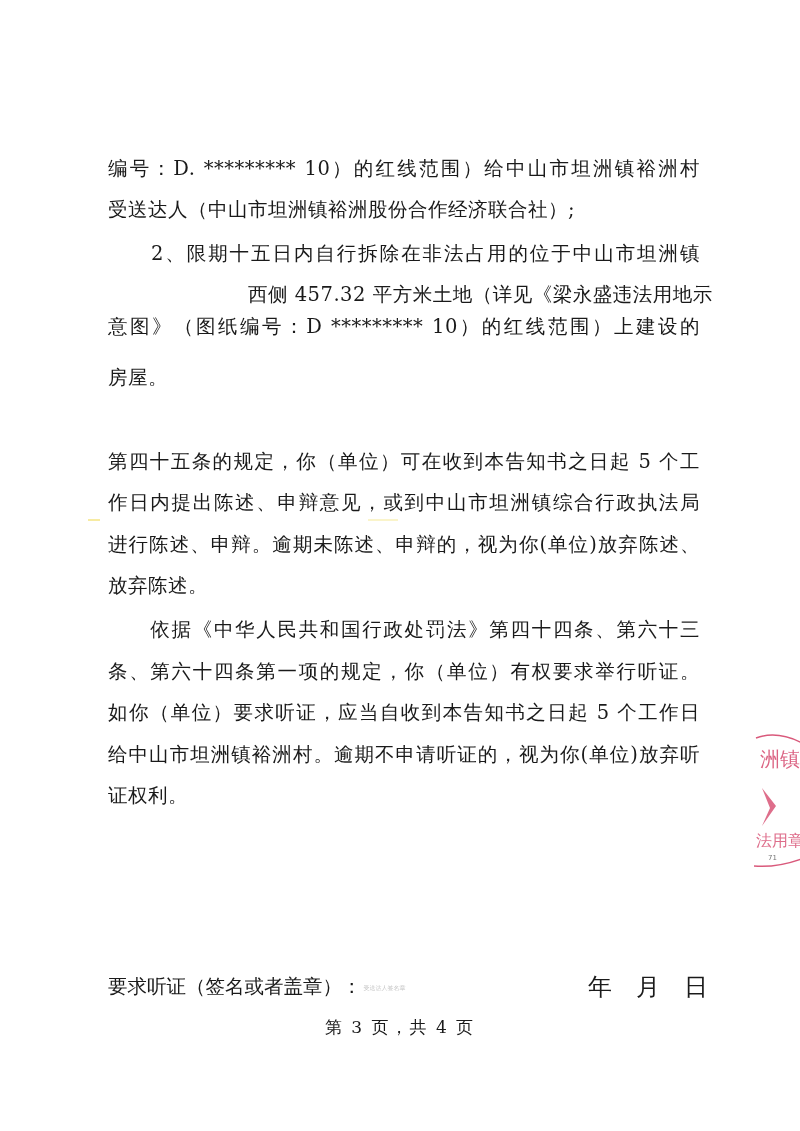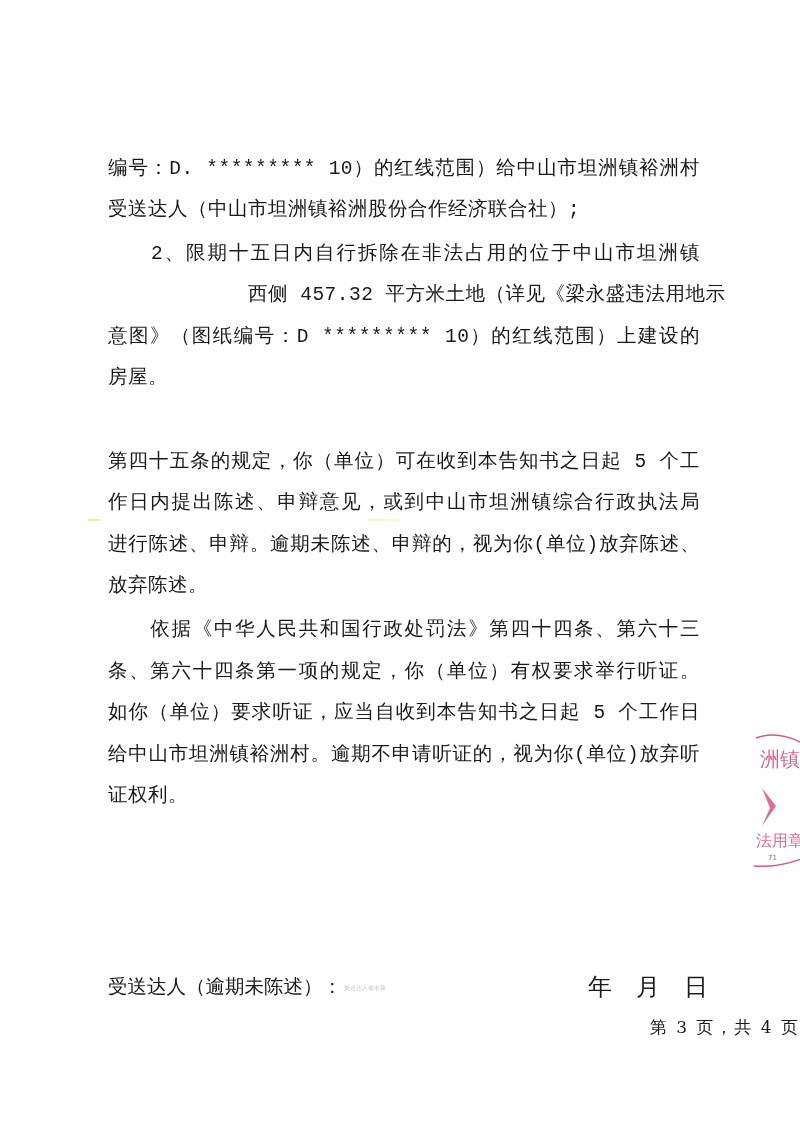--- a/index.html
+++ b/index.html
@@ -1,42 +1,42 @@
 <!DOCTYPE html>
 <html><head>
   <meta charset="utf-8">
   <style>
     html, body { margin: 0; padding: 0; background: #ffffff; }
     body { width: 800px; height: 1131px; position: relative; overflow: hidden;
            font-family: "DejaVu Serif", "Liberation Serif", serif; color: #1a1a1a; }
     .page { position: absolute; left: 0; top: 0; width: 800px; height: 1131px; }
     .line { position: absolute; left: 108px; width: 592px; font-size: 19.5px; line-height: 24px;
-            white-space: nowrap; letter-spacing: 0.5px; text-align: justify; text-align-last: justify; font-family: Liberation Mono, monospace; }
+            white-space: nowrap; letter-spacing: 0.5px; text-align: justify; text-align-last: justify; }
     .line.last { text-align-last: left; }
     .mark { position: absolute; height: 2px; background: #f3e37a; opacity: 0.7; }
     .stamp { position: absolute; left: 748px; top: 718px; width: 60px; height: 160px; }
     .footer-sign { position: absolute; left: 108px; top: 975px; font-size: 19.5px; line-height: 24px; }
     .faint { font-size: 6px; color: #c4c4c4; margin-left: 2px; vertical-align: middle; }
     .date { position: absolute; left: 588px; top: 975px; font-size: 24px; line-height: 24px;
             word-spacing: 0; }
     .date span { display: inline-block; margin-right: 24px; }
-    .pagenum { position: absolute; left: 0; width: 800px; top: 1016px; text-align: right;
+    .pagenum { position: absolute; left: 0; width: 800px; top: 1016px; text-align: center;
                font-size: 17px; line-height: 22px; letter-spacing: 2px; }
   </style>
 </head>
 <body>
 
 <div class="page">
 
   <div class="line" style="top:157px">编号：D. *********   10）的红线范围）给中山市坦洲镇裕洲村</div>
   <div class="line last" style="top:198px">受送达人（中山市坦洲镇裕洲股份合作经济联合社）;</div>
 
   <div class="line" style="top:242px">　　2、限期十五日内自行拆除在非法占用的位于中山市坦洲镇</div>
   <div class="line" style="top:283px">　　　　　　　西侧 457.32 平方米土地（详见《梁永盛违法用地示</div>
-  <div class="line" style="top:325px">意图》（图纸编号：D  *********   10）的红线范围）上建设的</div>
+  <div class="line" style="top:315px">意图》（图纸编号：D  *********   10）的红线范围）上建设的</div>
   <div class="line last" style="top:366px">房屋。</div>
 
   <div class="line" style="top:450px">第四十五条的规定，你（单位）可在收到本告知书之日起 5 个工</div>
   <div class="line" style="top:491px">作日内提出陈述、申辩意见，或到中山市坦洲镇综合行政执法局</div>
   <div class="line" style="top:533px">进行陈述、申辩。逾期未陈述、申辩的，视为你(单位)放弃陈述、</div>
   <div class="line last" style="top:574px">放弃陈述。</div>
 
   <div class="line" style="top:618px">　　依据《中华人民共和国行政处罚法》第四十四条、第六十三</div>
   <div class="line" style="top:660px">条、第六十四条第一项的规定，你（单位）有权要求举行听证。</div>
   <div class="line" style="top:701px">如你（单位）要求听证，应当自收到本告知书之日起 5 个工作日</div>
@@ -49,20 +49,20 @@
   <svg class="stamp" viewBox="0 0 60 160">
     <path d="M8 20 Q30 12 56 26" stroke="#d0305a" stroke-width="1.5" fill="none" opacity="0.8"></path>
     <text x="12" y="48" font-size="20" fill="#d0305a" opacity="0.75" font-family="DejaVu Sans, sans-serif">洲镇</text>
     <polygon points="14,70 28,88 14,108 22,90" fill="#d0305a" opacity="0.7"></polygon>
     <text x="8" y="128" font-size="16" fill="#d0305a" opacity="0.7" font-family="DejaVu Sans, sans-serif">法用章</text>
     <text x="20" y="142" font-size="7" fill="#333" opacity="0.7" font-family="DejaVu Sans, sans-serif">71</text>
     <path d="M6 148 Q30 150 56 140" stroke="#d0305a" stroke-width="1.5" fill="none" opacity="0.8"></path>
   </svg>
 
   <div class="footer-sign">
-    <span>受送达人（逾期未陈述）：</span><span class="faint">受送达人签名章</span>
+    <span>要求听证（签名或者盖章）：</span><span class="faint">受送达人签名章</span>
   </div>
   <div class="date">
     <span>年</span><span>月</span><span>日</span>
   </div>
 
   <div class="pagenum">第 3 页，共 4 页</div>
 </div>
 
 </body></html>

